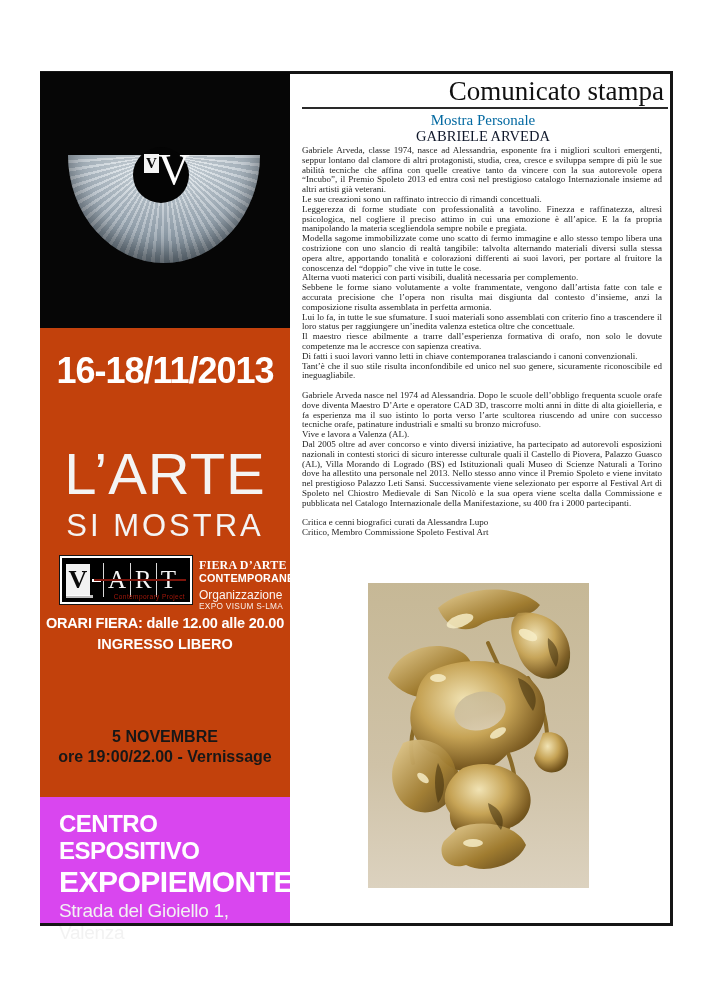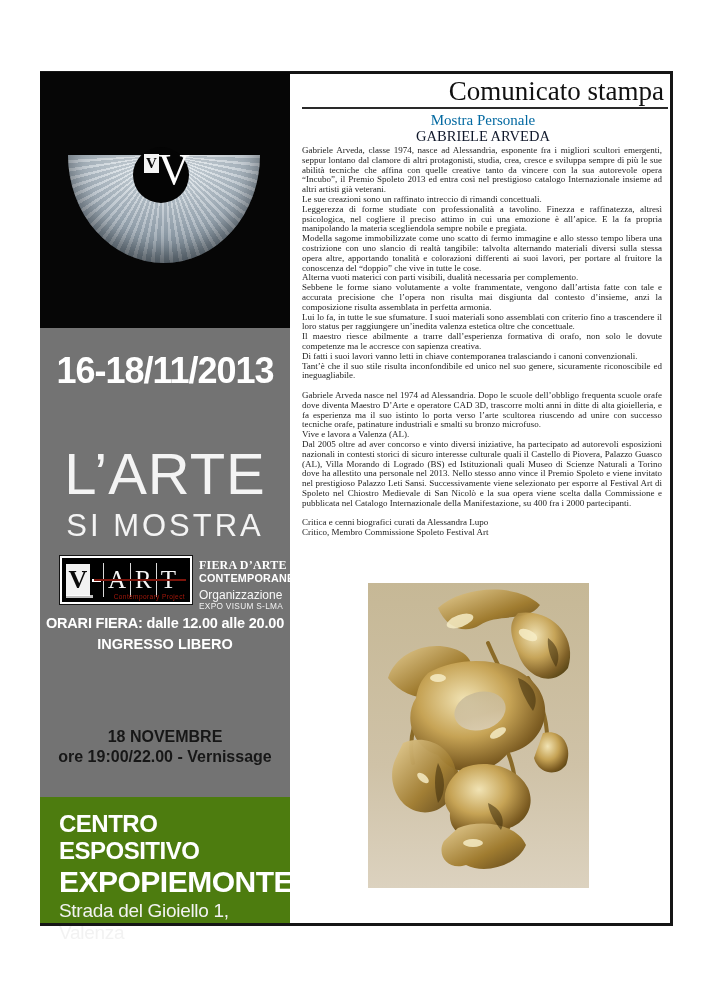--- a/index.html
+++ b/index.html
@@ -30,21 +30,21 @@
   .v-mark-tile {
     position:absolute; left:11px; top:7px; width:15px; height:19px; background:#f4f4f4;
     color:#0a0a0a; font-family:"Liberation Serif", serif; font-weight:bold;
     font-size:15px; line-height:19px; text-align:center;
   }
   .v-mark-letter {
     position:absolute; left:25px; top:1px; color:#fdfdfd;
     font-family:"Liberation Serif", serif; font-size:44px; line-height:1;
   }
 
-  .gray-box { position:absolute; left:40px; top:328px; width:250px; height:469px; background:#737373; color:#ffffff; }
+  .gray-box { position:absolute; left:40px; top:328px; width:250px; height:469px; background:#c2410c; color:#ffffff; }
   .event-date {
     position:absolute; top:22px; width:100%; text-align:center;
     font-size:36px; font-weight:bold; letter-spacing:-1px;
   }
   .event-title {
     position:absolute; top:112px; width:100%; text-align:center;
     font-size:58px; font-weight:normal; letter-spacing:1px; color:#f4f4f4;
   }
   .event-subtitle {
     position:absolute; top:180px; width:100%; text-align:center;
@@ -79,21 +79,21 @@
   .org-label { font-size:12px; margin-top:3px; color:rgba(255,255,255,0.95); }
   .org-name  { font-size:8.3px; color:rgba(255,255,255,0.9); letter-spacing:0.3px; }
   .fair-hours { position:absolute; top:287px; width:100%; text-align:center; font-size:14.5px; font-weight:bold; letter-spacing:-0.2px; }
   .free-admission { position:absolute; top:308px; width:100%; text-align:center; font-size:14.5px; font-weight:bold; }
   .vernissage { position:absolute; top:400px; width:100%; text-align:center; color:#171717; font-weight:bold; }
   .vernissage-date { font-size:16px; }
   .vernissage-time { font-size:16px; margin-top:2px; }
 
   .venue-box {
     position:absolute; left:40px; top:797px; width:250px; height:126px;
-    background:#4d7c0f; color:#fff; padding:14px 0 0 19px;
+    background:#d946ef; color:#fff; padding:14px 0 0 19px;
   }
   .venue-line1 { font-size:24px; font-weight:bold; letter-spacing:-0.5px; line-height:1.12; }
   .venue-line2 { font-size:30px; font-weight:bold; letter-spacing:-0.5px; line-height:1.12; }
   .venue-address { font-size:19px; font-weight:normal; letter-spacing:-0.3px; margin-top:2px; color:#f2f2f2; }
 
   
   .press-title {
     position:absolute; left:302px; top:76px; width:362px; text-align:right;
     font-family:"Liberation Serif", serif; font-size:27px; color:#111;
   }
@@ -155,21 +155,21 @@
         <div class="fair-line2">CONTEMPORANEA</div>
         <div class="org-label">Organizzazione</div>
         <div class="org-name">EXPO VISUM S-LMA</div>
       </div>
     </div>
 
     <div class="fair-hours">ORARI FIERA: dalle 12.00 alle 20.00</div>
     <div class="free-admission">INGRESSO LIBERO</div>
 
     <div class="vernissage">
-      <div class="vernissage-date">18 NOVEMBRE</div>
+      <div class="vernissage-date">5 NOVEMBRE</div>
       <div class="vernissage-time">ore 19:00/22.00 - Vernissage</div>
     </div>
   </div>
 
   <div class="venue-box">
     <div class="venue-line1">CENTRO ESPOSITIVO</div>
     <div class="venue-line2">EXPOPIEMONTE</div>
     <div class="venue-address">Strada del Gioiello 1, Valenza</div>
   </div>
 

